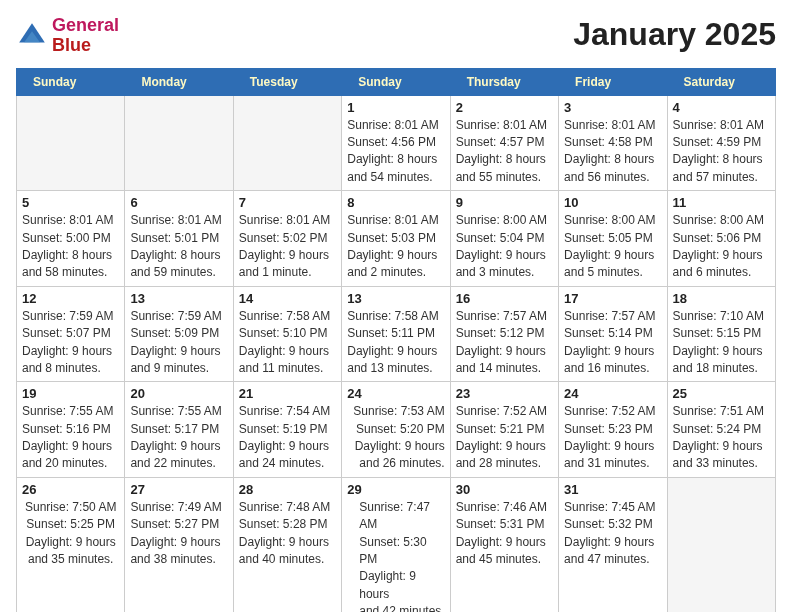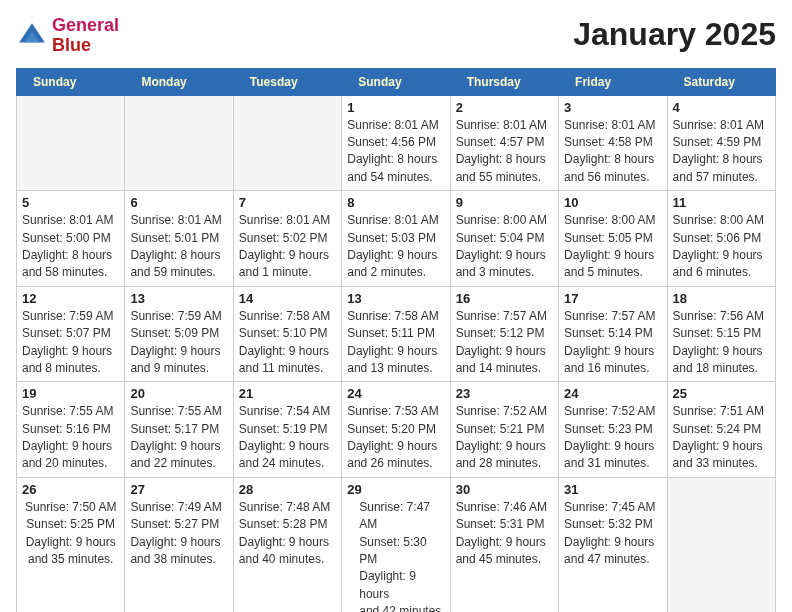--- a/index.html
+++ b/index.html
@@ -247,21 +247,21 @@
         </td>
         <td>
           <div class="day-num">17</div>
           <div class="day-detail" style="white-space: pre-line;">Sunrise: 7:57 AM
 Sunset: 5:14 PM
 Daylight: 9 hours
 and 16 minutes.</div>
         </td>
         <td>
           <div class="day-num">18</div>
-          <div class="day-detail" style="white-space: pre-line;">Sunrise: 7:56 AM
+          <div class="day-detail" style="white-space: pre-line;">Sunrise: 7:10 AM
 Sunset: 5:15 PM
 Daylight: 9 hours
 and 18 minutes.</div>
         </td>
       </tr>
       <tr>
         <td>
           <div class="day-num">19</div>
           <div class="day-detail" style="white-space: pre-line;">Sunrise: 7:55 AM
 Sunset: 5:16 PM
@@ -277,21 +277,21 @@
         </td>
         <td>
           <div class="day-num">21</div>
           <div class="day-detail" style="white-space: pre-line;">Sunrise: 7:54 AM
 Sunset: 5:19 PM
 Daylight: 9 hours
 and 24 minutes.</div>
         </td>
         <td>
           <div class="day-num">24</div>
-          <div class="day-detail" style="white-space: pre-line;">Sunrise: 7:53 AM
+          <div class="day-detail" style="white-space: pre-line; text-align: right;">Sunrise: 7:53 AM
 Sunset: 5:20 PM
 Daylight: 9 hours
 and 26 minutes.</div>
         </td>
         <td>
           <div class="day-num">23</div>
           <div class="day-detail" style="white-space: pre-line;">Sunrise: 7:52 AM
 Sunset: 5:21 PM
 Daylight: 9 hours
 and 28 minutes.</div>

